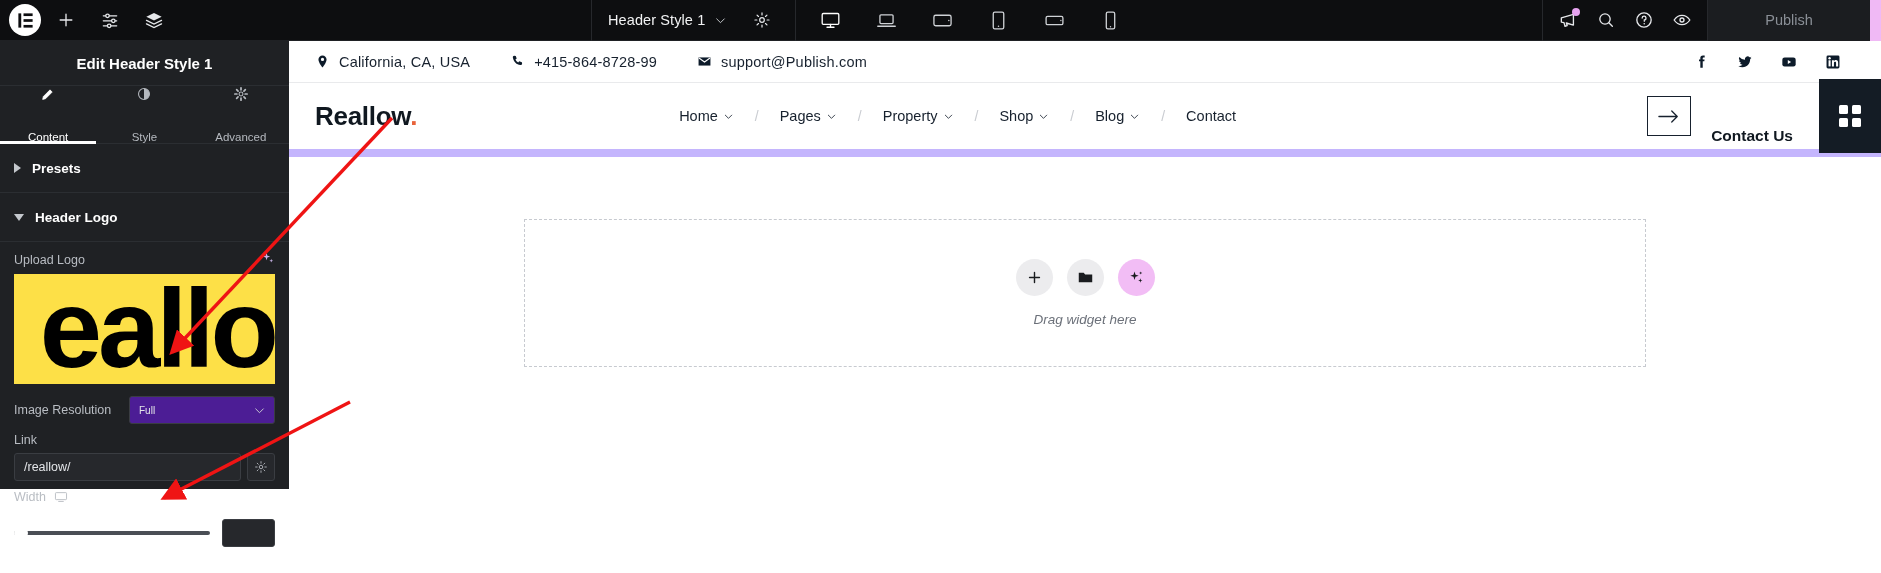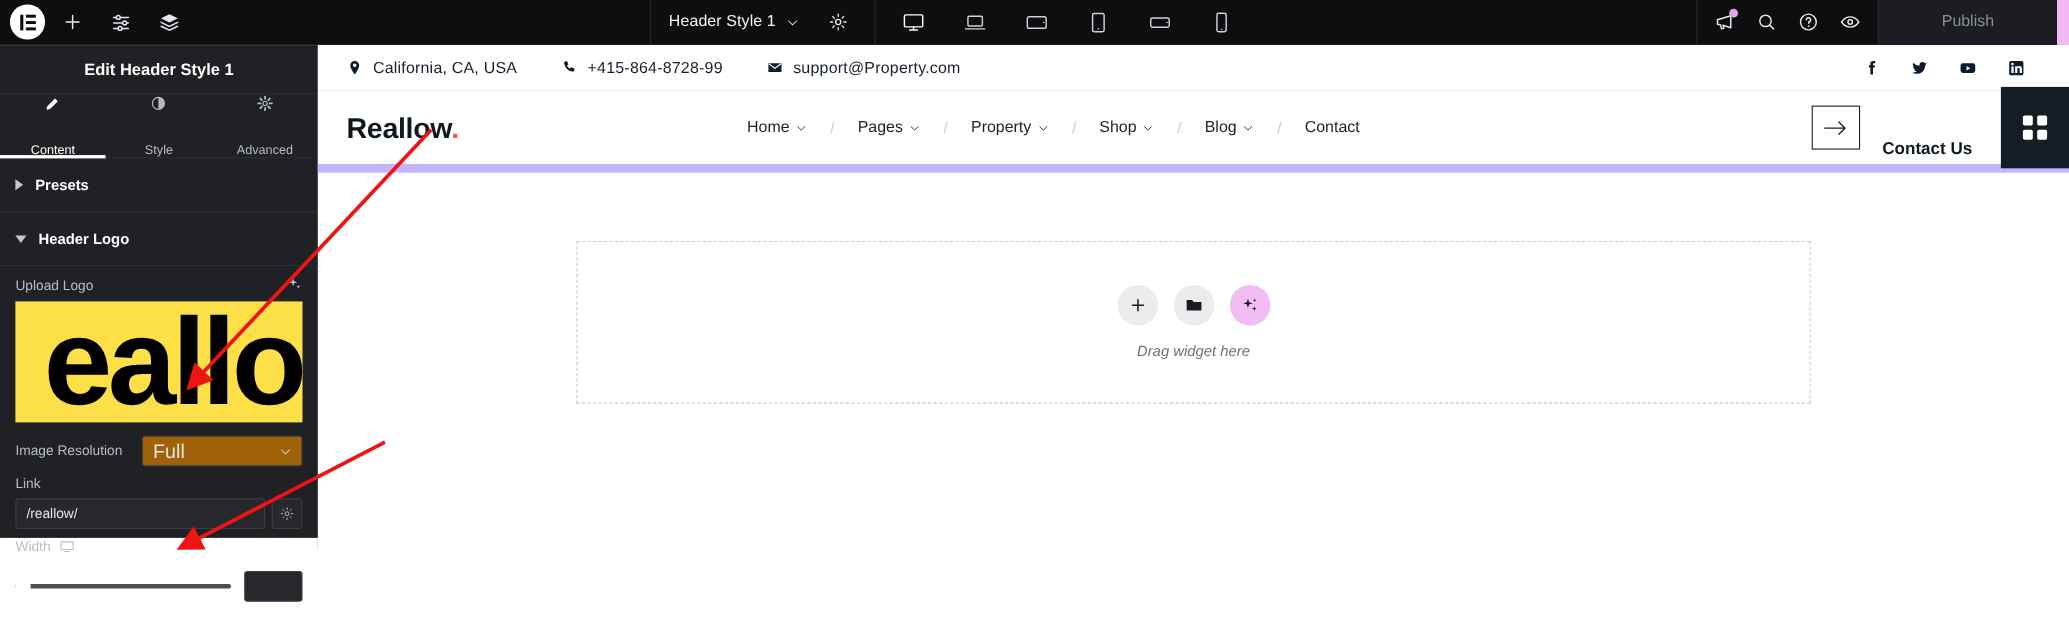--- a/index.html
+++ b/index.html
@@ -113,22 +113,22 @@
     position: relative; display: flex; align-items: center; justify-content: flex-end;
   }
   #logo-preview span {
     font-size: 112px; font-weight: bold; color: #000; letter-spacing: -4px;
     line-height: 1; white-space: nowrap; margin-left: -24px; font-family: "Liberation Sans", sans-serif;
   }
 
   .row-inline { display: flex; align-items: center; gap: 10px; padding: 12px 14px 0 14px; }
   .row-inline .lbl { font-size: 12.5px; color: #b9bdc3; width: 105px; }
   .sel {
-    flex: 1; height: 28px; background: #a16207; border: 1px solid #3a3d42;
-    border-radius: 3px; color: #e3e5e8; font-size: 18px;
+    flex: 1; height: 28px; background: #4c1d95; border: 1px solid #3a3d42;
+    border-radius: 3px; color: #e3e5e8; font-size: 10px;
     display: flex; align-items: center; padding: 0 9px; position: relative; cursor: pointer;
   }
   .sel .cv { position: absolute; right: 8px; }
 
   .inp-row { display: flex; gap: 6px; padding: 0 14px; }
   .inp {
     flex: 1; height: 28px; background: #26282c; border: 1px solid #3a3d42;
     border-radius: 3px; color: #e3e5e8; font-size: 12.5px;
     display: flex; align-items: center; padding: 0 9px;
   }
@@ -459,21 +459,21 @@
       <svg class="gl" viewBox="0 0 24 24">
           <path d="M6.6 2.6 9.2 3l1.5 4.3-2 1.6c.9 2 2.4 3.6 4.4 4.6l1.6-2 4.3 1.5.4 2.6c-.2 1.3-1.4 2.2-2.7 2.1C10.4 17.2 6 12.8 4.5 5.3c-.1-1.3.8-2.5 2.1-2.7z"></path>
         </svg>
       <span class="tx">+415-864-8728-99</span>
     </div>
     <div class="ti">
       <svg class="gl" viewBox="0 0 24 24">
           <path d="M2.5 5.5h19v13h-19z" fill="#0d1b2a"></path>
           <path d="m3.2 6.4 8.8 6.4 8.8-6.4" stroke="#fff" stroke-width="1.7" fill="none"></path>
         </svg>
-      <span class="tx">support@Property.com</span>
+      <span class="tx">support@Publish.com</span>
     </div>
     <div id="site-social">
       <svg viewBox="0 0 24 24">
           <path d="M14.6 8.1V6.4c0-.8.2-1.2 1.4-1.2h1.5V2.3h-2.5c-3 0-4 1.4-4 3.8v2H9v2.9h2v9.7h3.6v-9.7h2.4l.3-2.9z"></path>
         </svg>
       <svg viewBox="0 0 24 24">
           <path d="M22 5.5c-.7.3-1.5.6-2.3.7a4 4 0 0 0 1.8-2.2c-.8.5-1.7.8-2.6 1a4 4 0 0 0-6.9 3.7A11.5 11.5 0 0 1 3.6 4.4a4 4 0 0 0 1.3 5.4c-.7 0-1.3-.2-1.8-.5a4 4 0 0 0 3.2 4 4 4 0 0 1-1.8.1 4 4 0 0 0 3.7 2.8A8.1 8.1 0 0 1 2 17.9a11.4 11.4 0 0 0 6.2 1.8c7.5 0 11.5-6.2 11.5-11.5v-.5c.8-.6 1.5-1.3 2.1-2.2z"></path>
         </svg>
       <svg viewBox="0 0 24 24">
           <rect x="2" y="5.4" width="20" height="13.2" rx="3.4"></rect>

